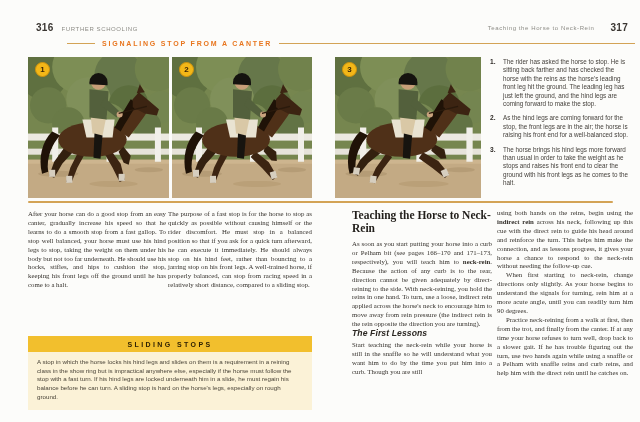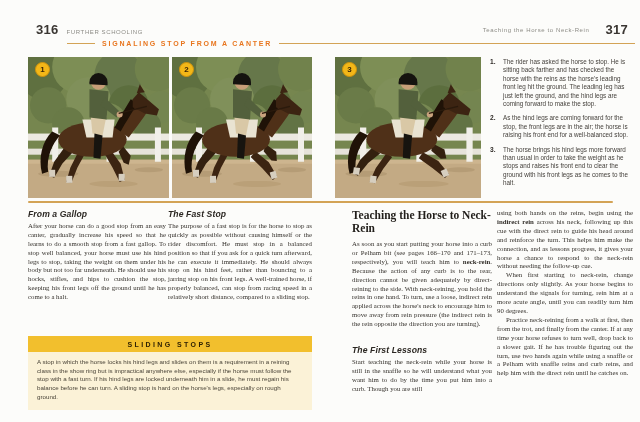--- a/index.html
+++ b/index.html
@@ -9,21 +9,21 @@
     font-family:"Liberation Sans",sans-serif;
     color:#33302c;
     position:relative;
     overflow:hidden;
   }
   .spread{position:absolute;inset:0;}
 
   
   .runhead-left{position:absolute;left:28px;top:22px;display:flex;align-items:baseline;gap:8px;}
   .runhead-right{position:absolute;right:12px;top:22px;display:flex;align-items:center;gap:8px;}
-  .folio{font-weight:bold;font-size:13px;color:#3a3632;letter-spacing:.3px;padding-left:8px;}
+  .folio{font-weight:bold;font-size:10px;color:#3a3632;letter-spacing:.3px;padding-left:8px;}
   .runhead-text{font-size:6px;color:#8d8c86;letter-spacing:.6px;}
 
   
   .section-rule{position:absolute;left:67px;right:5px;top:40px;display:flex;align-items:center;gap:7px;}
   .rule-seg{height:1.5px;background:#d3a355;}
   .rule-seg.lead{width:28px;}
   .rule-seg.trail{flex:1;}
   .section-title{font-size:7px;font-weight:bold;color:#e8761f;letter-spacing:1.8px;white-space:nowrap;}
 
   
@@ -64,21 +64,21 @@
   .sub-head{
     font-family:"Liberation Sans",sans-serif;font-weight:bold;font-style:italic;
     font-size:8.6px;color:#2b2722;margin:0 0 3px 0;text-align:left;letter-spacing:.1px;
   }
   .chapter-head{
     font-family:"Liberation Serif",serif;font-weight:bold;font-size:11.5px;line-height:12.5px;
     color:#211e1a;margin:0 0 6px 0;text-align:left;
   }
   .para{margin:0;}
   .para+.para{text-indent:9px;}
-  .para+.sub-head{margin-top:17px;}
+  .para+.sub-head{margin-top:0;}
   .bold-inline{font-weight:bold;}
 
   
   .info-box{position:absolute;left:28px;top:336px;width:284px;}
   .info-box-header{
     background:#f2bf2d;height:16px;display:flex;align-items:center;justify-content:center;
   }
   .info-box-title{font-size:7px;font-weight:bold;letter-spacing:2.4px;color:#2f2203;}
   .info-box-body{
     background:#fbf2d7;padding:6px 9px 8px 9px;
@@ -306,25 +306,23 @@
     </div>
     <div class="step">
       <span class="step-num">3.</span>
       <span class="step-text">The horse brings his hind legs more forward than usual in order to take the weight as he stops and raises his front end to clear the ground with his front legs as he comes to the halt.</span>
     </div>
   </div>
 
   <div class="mid-rule"></div>
 
   <div class="col col-serif l-col1">
-    <p class="sub-head">From a Gallop</p>
     <p class="para">After your horse can do a good stop from an easy canter, gradually increase his speed so that he learns to do a smooth stop from a fast gallop. To stop well balanced, your horse must use his hind legs to stop, taking the weight on them under his body but not too far underneath. He should use his hocks, stifles, and hips to cushion the stop, keeping his front legs off the ground until he has come to a halt.</p>
   </div>
   <div class="col col-serif l-col2">
-    <p class="sub-head">The Fast Stop</p>
     <p class="para">The purpose of a fast stop is for the horse to stop as quickly as possible without causing himself or the rider discomfort. He must stop in a balanced position so that if you ask for a quick turn afterward, he can execute it immediately. He should always stop on his hind feet, rather than bouncing to a jarring stop on his front legs. A well-trained horse, if properly balanced, can stop from racing speed in a relatively short distance, compared to a sliding stop.</p>
   </div>
 
   <div class="info-box">
     <div class="info-box-header">
       <span class="info-box-title">SLIDING STOPS</span>
     </div>
     <div class="info-box-body">A stop in which the horse locks his hind legs and slides on them is a requirement in a reining class in the show ring but is impractical anywhere else, especially if the horse must follow the stop with a fast turn. If his hind legs are locked underneath him in a slide, he must regain his balance before he can turn. A sliding stop is hard on the horse's legs, especially on rough ground.</div>
   </div>
 

